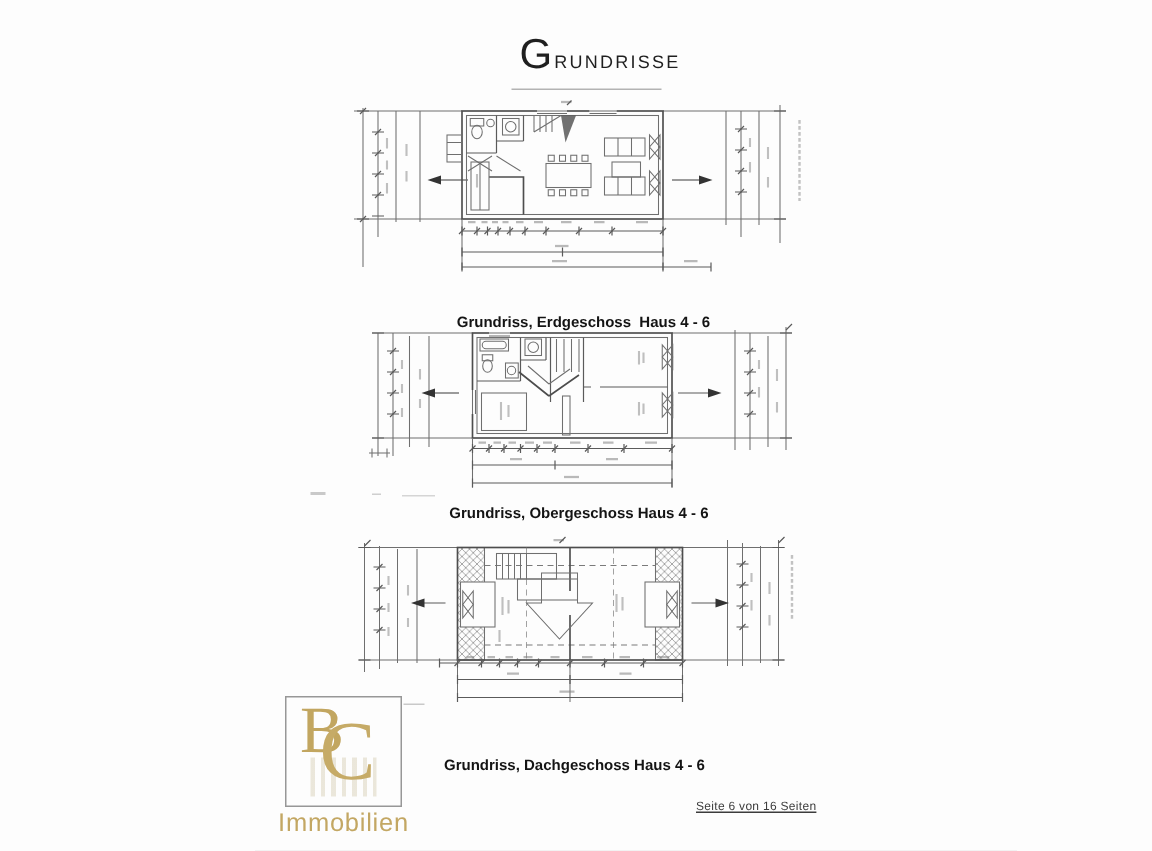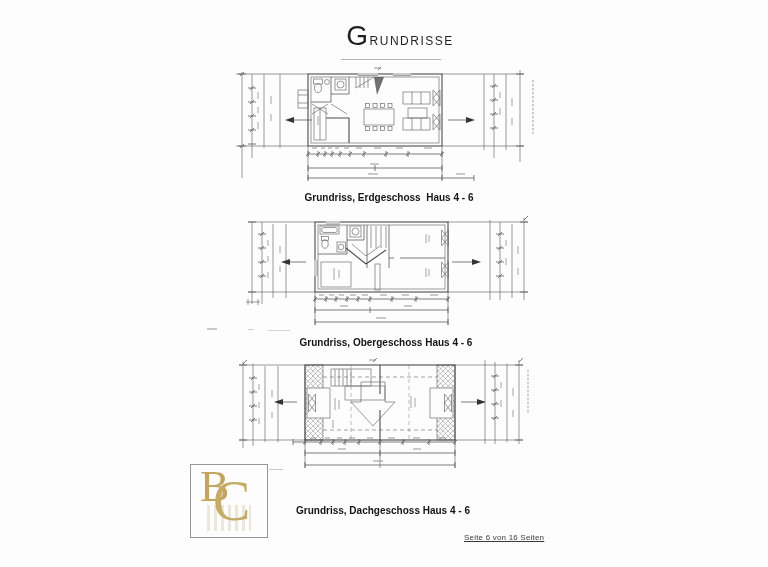--- a/index.html
+++ b/index.html
@@ -8,21 +8,21 @@
   
   .title{position:absolute;top:20px;left:16px;width:768px;margin:0;text-align:center;
          font-weight:400;font-size:12px;letter-spacing:1.5px;color:#1f1f1f;}
   .title::first-letter{font-size:28px;}
   .title-underline{position:absolute;top:59px;left:341px;width:100px;height:1px;background:#b3b3b3;}
   
   .plan{position:absolute;margin:0;}
   .plan svg{display:block;filter:blur(.2px);}
   .plan figcaption{position:absolute;left:0;width:100%;text-align:center;
         font-weight:700;font-size:10px;color:#141414;white-space:pre;}
-  .fig1{left:228px;top:62px;width:322px;}  .fig1 figcaption{top:130px;}
+  .fig1{left:228px;top:62px;width:322px;}  .fig1 figcaption{top:148px;}
   .fig2{left:240px;top:212px;width:292px;text-decoration:underline;} .fig2 figcaption{top:125px;}
   .fig3{left:233px;top:356px;width:300px;} .fig3 figcaption{top:121px;margin-top:28px;}
   
   .w{stroke:#4d4d4d;stroke-width:1.1;fill:none}
   .t{stroke:#6f6f6f;stroke-width:.7;fill:none}
   .tk{stroke:#5a5a5a;stroke-width:.8;fill:none}
   .d{stroke:#7a7a7a;stroke-width:.7;fill:none;stroke-dasharray:4 3}
   .sm{stroke:#828282;stroke-width:1.5;fill:none;opacity:.55}
   .smv{stroke:#828282;stroke-width:1.4;fill:none;opacity:.5}
   .smd{stroke:#888;stroke-width:1.6;fill:none;opacity:.5;stroke-dasharray:2.5 1.5}
@@ -321,17 +321,18 @@
   <div class="mark" style="left:248px;top:329px;width:6px;height:1px;opacity:.4"></div>
   <div class="mark" style="left:268px;top:330px;width:22px;height:1px;opacity:.35"></div>
 
   <div class="logo">
     <div class="logo-box">
       <div class="logo-skyline"></div>
       <span class="logo-b">B</span>
       <span class="logo-c">C</span>
       <div class="logo-topline"></div>
     </div>
+    <div class="logo-text">Immobilien</div>
   </div>
 
   <div class="footer">Seite 6 von 16 Seiten</div>
 
 </div>
 
 </body></html>

